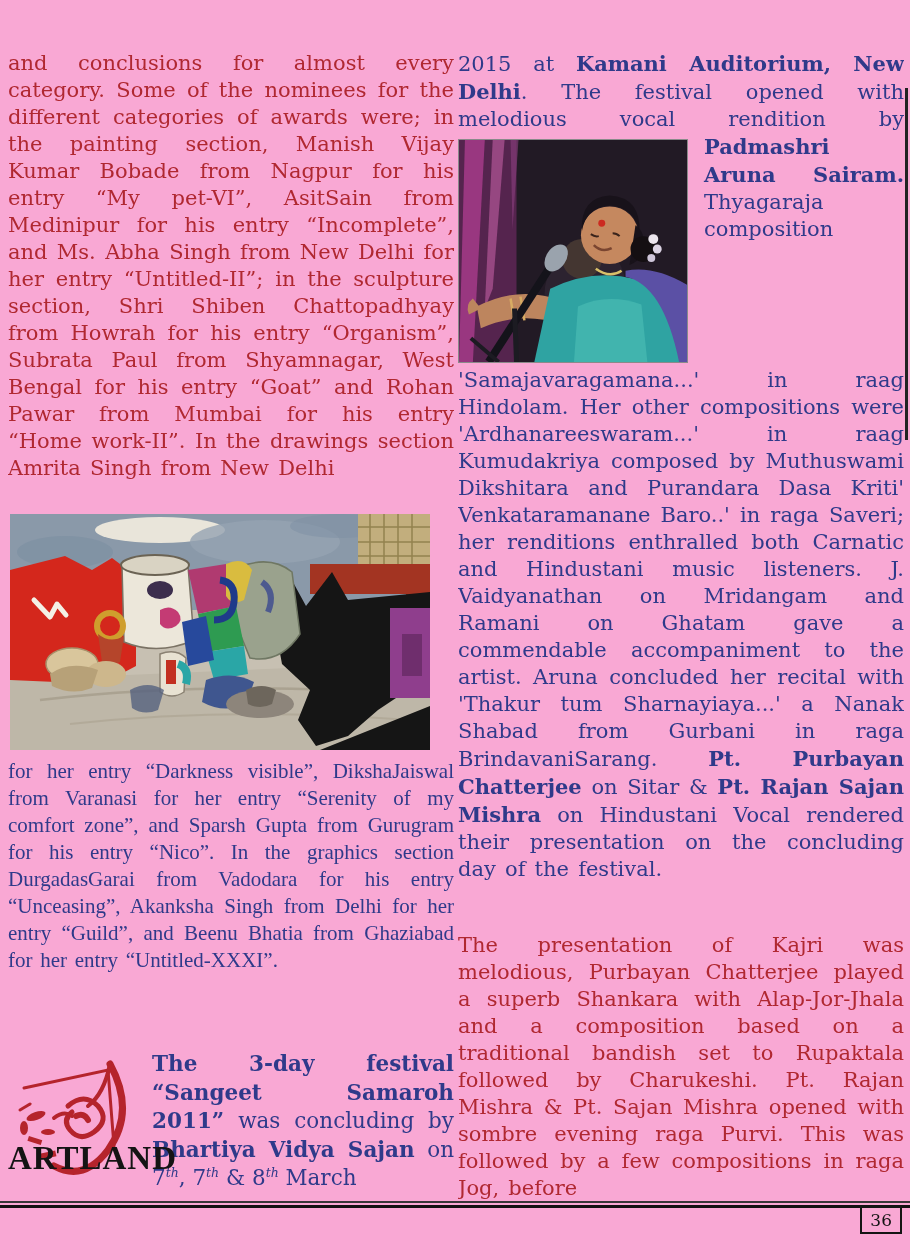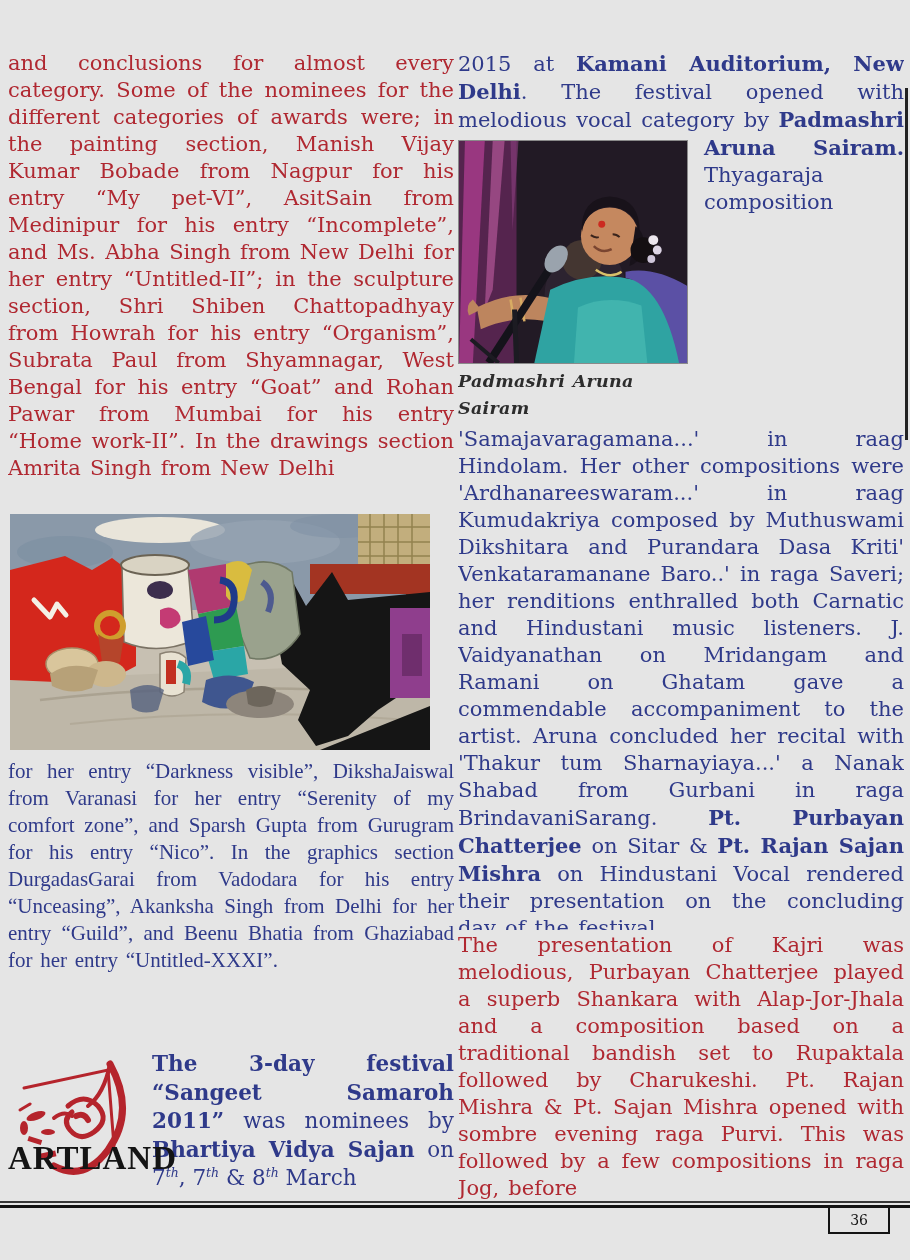--- a/index.html
+++ b/index.html
@@ -1,21 +1,21 @@
 <!DOCTYPE html>
 <html><head>
 <meta charset="utf-8">
 <style>
   * { margin:0; padding:0; box-sizing:border-box; }
   html,body { background:#ffffff; }
   body {
     width:910px; height:1260px;
     font-family:"DejaVu Serif","Liberation Serif",serif;
   }
-  #page { position:relative; width:910px; height:1260px; background:#e5e5e5; overflow:hidden; }
+  #page { position:relative; width:910px; height:1260px; background:#f9a8d4; overflow:hidden; }
   .abs { position:absolute; }
   .body-text {
     font-size:21px; line-height:27px;
     text-align:justify; word-spacing:2.5px;
     -webkit-hyphens:none; hyphens:none;
   }
   .red  { color:#b02831; }
   .blue { color:#2f3a8a; }
   b { font-weight:bold; }
   sup { font-size:0.58em; vertical-align:super; line-height:0;font-style:italic; }
@@ -43,23 +43,23 @@
 
   #footer-rule { left:0; top:1201px; width:910px; }
   #footer-rule .t { height:2px; background:#383838; margin-bottom:2px; }
   #footer-rule .b { height:3px; background:#121212; }
   #footer-title {
     left:8px; top:1140px;
     font-family:"Liberation Serif",serif;
     font-size:33px; font-weight:bold; color:#141414; letter-spacing:1px;
   }
   #page-box {
-    right:20px; top:1206px;
-    border:2px solid #141414; padding:0 20px;
-    font-size:14px; color:#141414; line-height:24px;
+    right:8px; top:1206px;
+    border:2px solid #141414; padding:0 8px;
+    font-size:17px; color:#141414; line-height:24px;
   }
   #edge-line { left:905px; top:88px; width:3px; height:352px; background:#222; }
 </style>
 </head>
 <body>
 
 <div id="page">
 
   <div id="left-para1" class="abs body-text red">and conclusions for almost every category. Some of the nominees for the different categories of awards were; in the painting section, Manish Vijay Kumar Bobade from Nagpur for his entry “My pet-VI”, AsitSain from Medinipur for his entry “Incomplete”, and Ms. Abha Singh from New Delhi for her entry “Untitled-II”; in the sculpture section, Shri Shiben Chattopadhyay from Howrah for his entry “Organism”, Subrata Paul from Shyamnagar, West Bengal for his entry “Goat” and Rohan Pawar from Mumbai for his entry “Home work-II”. In the drawings section Amrita Singh from New Delhi</div>
 
@@ -125,23 +125,23 @@
             <path d="M10 56 l10 -6" stroke-width="3"></path>
           </g>
           <g fill="#b5242c">
             <ellipse cx="26" cy="62" rx="10" ry="4" transform="rotate(-20 26 62)"></ellipse>
             <ellipse cx="38" cy="78" rx="7" ry="3"></ellipse>
             <rect x="18" y="84" width="14" height="5" transform="rotate(18 25 86)"></rect>
             <rect x="30" y="98" width="16" height="6" transform="rotate(-12 38 101)"></rect>
             <ellipse cx="14" cy="74" rx="4" ry="7"></ellipse>
           </g>
         </svg>
-      </div><b>The 3-day festival “Sangeet Samaroh 2011”</b><span> was nominees by </span><b>Bhartiya Vidya Sajan</b><span> on 7</span><sup>th</sup><span>, 7</span><sup>th</sup><span> &amp; 8</span><sup>th</sup><span> March</span></div>
+      </div><b>The 3-day festival “Sangeet Samaroh 2011”</b><span> was concluding by </span><b>Bhartiya Vidya Sajan</b><span> on 7</span><sup>th</sup><span>, 7</span><sup>th</sup><span> &amp; 8</span><sup>th</sup><span> March</span></div>
 
-  <div id="right-para1" class="abs body-text blue"><span>2015 at </span><b>Kamani Auditorium, New Delhi</b><span>. The festival opened with melodious vocal category by </span><div class="photo-fig">
+  <div id="right-para1" class="abs body-text blue"><span>2015 at </span><b>Kamani Auditorium, New Delhi</b><span>. The festival opened with melodious vocal rendition by </span><div class="photo-fig">
         <svg viewBox="0 0 230 224" preserveAspectRatio="none">
           <rect width="230" height="224" fill="#221a25"></rect>
           <rect width="58" height="224" fill="#55244e"></rect>
           <path d="M6 0 L26 0 L14 224 L0 224 Z" fill="#b03e92" opacity="0.75"></path>
           <path d="M34 0 L46 0 L34 150 L26 170 Z" fill="#d76ab4" opacity="0.5"></path>
           <path d="M52 0 L60 0 L54 90 Z" fill="#8a3f7e" opacity="0.6"></path>
           <ellipse cx="128" cy="160" rx="42" ry="60" fill="#2c2330"></ellipse>
           <circle cx="124" cy="120" r="20" fill="#473832" opacity="0.9"></circle>
           <path d="M18 168 Q60 146 104 162 L104 186 Q62 172 22 190 Z" fill="#bd855e"></path>
           <path d="M14 160 q-8 6 -4 16 l12 -6 Z" fill="#bd855e"></path>
@@ -158,21 +158,20 @@
           <circle cx="200" cy="110" r="4.5" fill="#dcd4e4"></circle>
           <circle cx="194" cy="119" r="4" fill="#cfc6da"></circle>
           <circle cx="144" cy="84" r="3.5" fill="#cc2a20"></circle>
           <path d="M136 106 q8 8 18 3" stroke="#7a4530" stroke-width="2.5" fill="none"></path>
           <path d="M133 95 q4 3 8 2 M155 94 q4 0 7 3" stroke="#3a241c" stroke-width="2" fill="none"></path>
           <line x1="30" y1="224" x2="92" y2="128" stroke="#14131a" stroke-width="8"></line>
           <ellipse cx="98" cy="119" rx="15" ry="10" fill="#9aa3ad" transform="rotate(-56 98 119)"></ellipse>
           <line x1="58" y1="224" x2="56" y2="170" stroke="#1c1b22" stroke-width="5"></line>
           <line x1="12" y1="200" x2="40" y2="224" stroke="#1c1b22" stroke-width="4"></line>
         </svg>
-        <span class="caption">Padmashri Aruna Sairam</span>
       </div><b>Padmashri Aruna Sairam.</b><span> Thyagaraja composition 'Samajavaragamana...' in raag Hindolam. Her other compositions were 'Ardhanareeswaram...' in raag Kumudakriya composed by Muthuswami Dikshitara and Purandara Dasa Kriti' Venkataramanane Baro..' in raga Saveri; her renditions enthralled both Carnatic and Hindustani music listeners. J. Vaidyanathan on Mridangam and Ramani on Ghatam gave a commendable accompaniment to the artist. Aruna concluded her recital with 'Thakur tum Sharnayiaya...' a Nanak Shabad from Gurbani in raga BrindavaniSarang. </span><b>Pt. Purbayan Chatterjee</b><span> on Sitar &amp; </span><b>Pt. Rajan Sajan Mishra</b><span> on Hindustani Vocal rendered their presentation on the concluding day of the festival.</span></div>
 
   <div id="right-para2" class="abs body-text red">The presentation of Kajri was melodious, Purbayan Chatterjee played a superb Shankara with Alap-Jor-Jhala and a composition based on a traditional bandish set to Rupaktala followed by Charukeshi. Pt. Rajan Mishra &amp; Pt. Sajan Mishra opened with sombre evening raga Purvi. This was followed by a few compositions in raga Jog, before</div>
 
   <div id="footer-rule" class="abs">
     <div class="t"></div>
       <div class="b"></div>
   </div>
   <div id="footer-title" class="abs">ARTLAND</div>
   <div id="page-box" class="abs">36</div>

